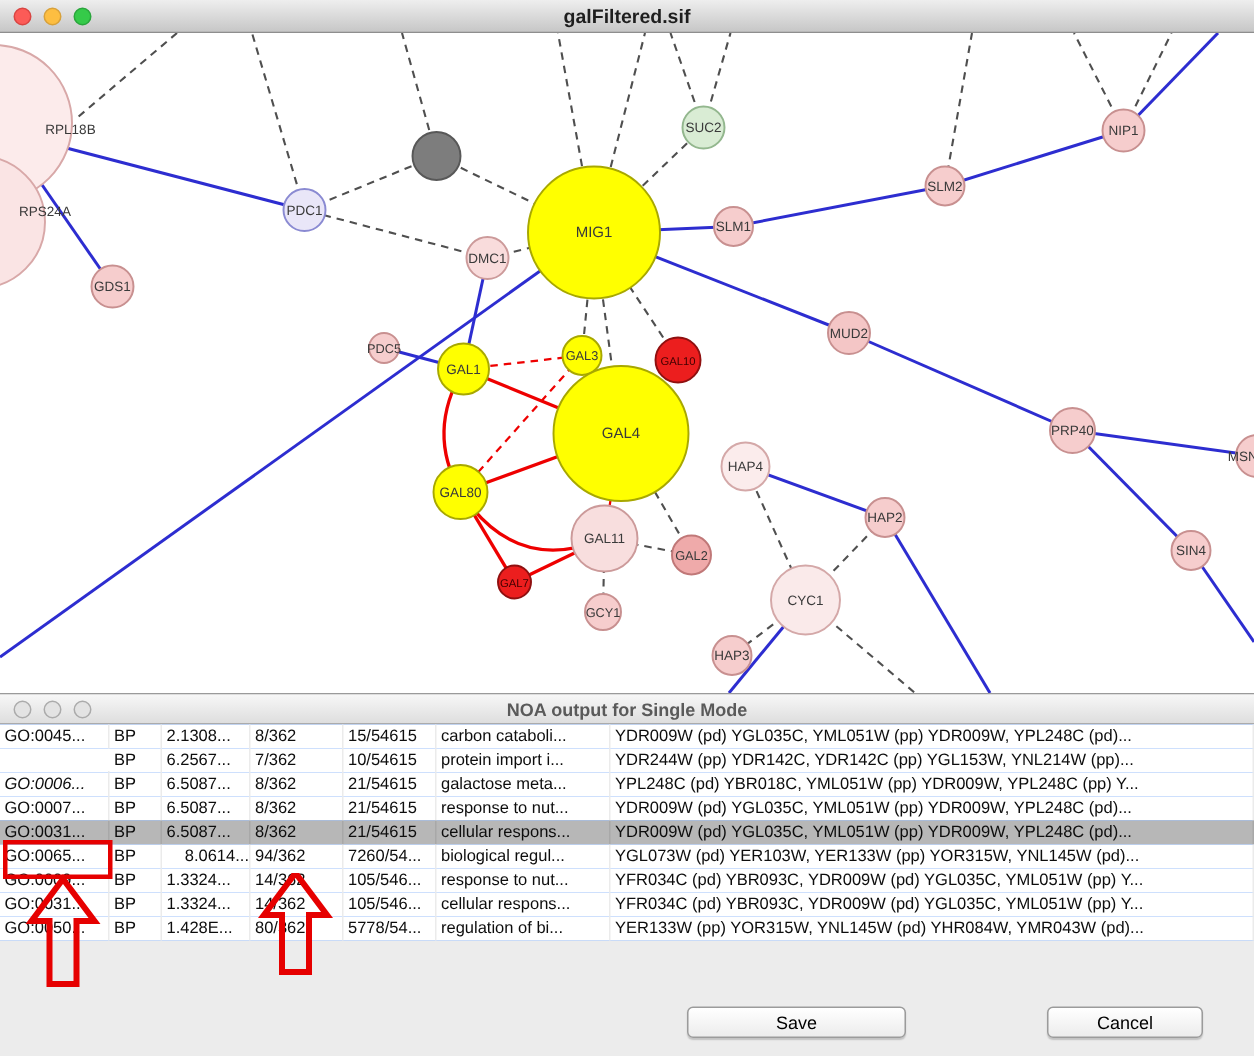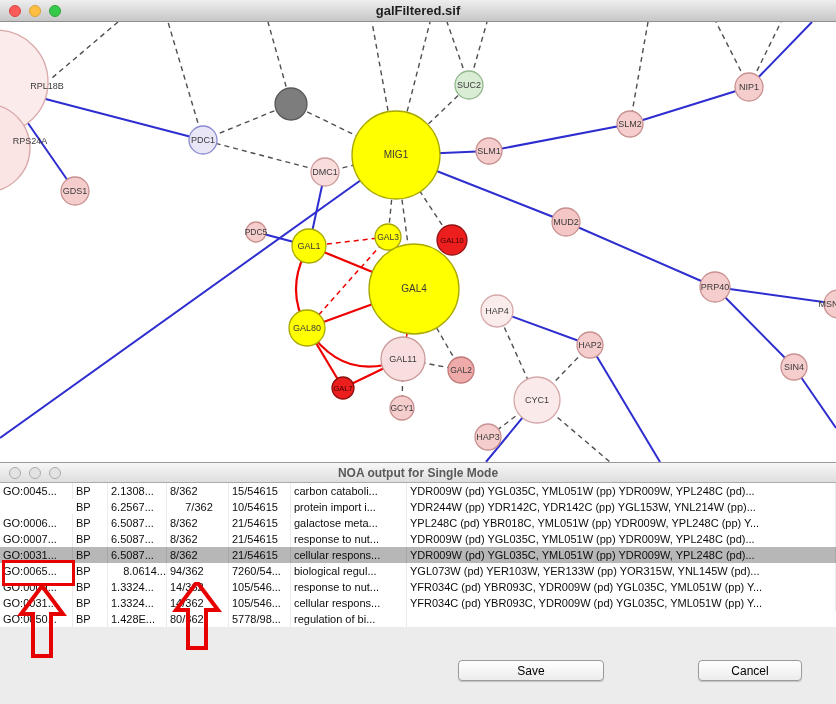--- a/index.html
+++ b/index.html
@@ -56,21 +56,21 @@
     font-size:11px; color:#0d0d0d; line-height:16px; padding-left:3px;
     box-sizing:border-box; white-space:nowrap; overflow:hidden;
     border-right:1px solid #ebebeb; flex:0 0 auto;
   }
   .tr.selected .td { border-right-color:#a8a8a8; }
 
   .btn {
     position:absolute; height:21px; border:1px solid #9b9b9b; border-radius:4px;
     background:linear-gradient(#ffffff,#ececec);
     font-family:"Liberation Sans", sans-serif; font-size:12px; color:#000;
-    box-shadow:0 1px 1px rgba(0,0,0,0.18); cursor:default;
+    box-shadow:0 1px 1px rgba(0,0,0,0.18); cursor:default;margin-top:11px;
   }
   #save-btn   { left:458px; top:197px; width:146px; }
   #cancel-btn { left:698px; top:197px; width:104px; }
 
   
   #anno-rect {
     position:absolute; left:2px; top:560px; width:67px; height:20px;
     border:3px solid #e60000; pointer-events:none;
   }
   #anno-arrows { position:absolute; left:0; top:582px; pointer-events:none; }
@@ -221,27 +221,27 @@
           <div class="td" style="width: 59px;">2.1308...</div>
           <div class="td" style="width: 62px;">8/362</div>
           <div class="td" style="width: 62px;">15/54615</div>
           <div class="td" style="width: 116px;">carbon cataboli...</div>
           <div class="td" style="width: 429px;">YDR009W (pd) YGL035C, YML051W (pp) YDR009W, YPL248C (pd)...</div>
         </div>
         <div class="tr">
           <div class="td" style="width: 73px; margin-top: 15px;">GO:0016...</div>
           <div class="td" style="width: 35px;">BP</div>
           <div class="td" style="width: 59px;">6.2567...</div>
-          <div class="td" style="width: 62px; text-align: center;">7/362</div>
+          <div class="td" style="width: 62px;">7/362</div>
           <div class="td" style="width: 62px;">10/54615</div>
           <div class="td" style="width: 116px;">protein import i...</div>
           <div class="td" style="width: 429px;">YDR244W (pp) YDR142C, YDR142C (pp) YGL153W, YNL214W (pp)...</div>
         </div>
         <div class="tr">
-          <div class="td" style="width: 73px;">GO:0006...</div>
+          <div class="td" style="width: 73px; font-style: italic;">GO:0006...</div>
           <div class="td" style="width: 35px;">BP</div>
           <div class="td" style="width: 59px;">6.5087...</div>
           <div class="td" style="width: 62px;">8/362</div>
           <div class="td" style="width: 62px;">21/54615</div>
           <div class="td" style="width: 116px;">galactose meta...</div>
           <div class="td" style="width: 429px;">YPL248C (pd) YBR018C, YML051W (pp) YDR009W, YPL248C (pp) Y...</div>
         </div>
         <div class="tr">
           <div class="td" style="width: 73px;">GO:0007...</div>
           <div class="td" style="width: 35px;">BP</div>
@@ -285,22 +285,23 @@
           <div class="td" style="width: 62px;">14/362</div>
           <div class="td" style="width: 62px;">105/546...</div>
           <div class="td" style="width: 116px;">cellular respons...</div>
           <div class="td" style="width: 429px;">YFR034C (pd) YBR093C, YDR009W (pd) YGL035C, YML051W (pp) Y...</div>
         </div>
         <div class="tr">
           <div class="td" style="width: 73px;">GO:0050...</div>
           <div class="td" style="width: 35px;">BP</div>
           <div class="td" style="width: 59px;">1.428E...</div>
           <div class="td" style="width: 62px;">80/362</div>
-          <div class="td" style="width: 62px;">5778/98...</div>
+          <div class="td" style="width: 62px;">5778/54...</div>
           <div class="td" style="width: 116px;">regulation of bi...</div>
+          <div class="td" style="width: 429px;">YER133W (pp) YOR315W, YNL145W (pd) YHR084W, YMR043W (pd)...</div>
         </div>
       </div>
   </div>
 
   <button id="save-btn" class="btn">Save</button>
   <button id="cancel-btn" class="btn">Cancel</button>
 </div>
 
 <div id="anno-rect" style="border-color: rgb(230, 0, 0);"></div>
 <svg id="anno-arrows" width="240" height="80" viewBox="0 0 240 80">

